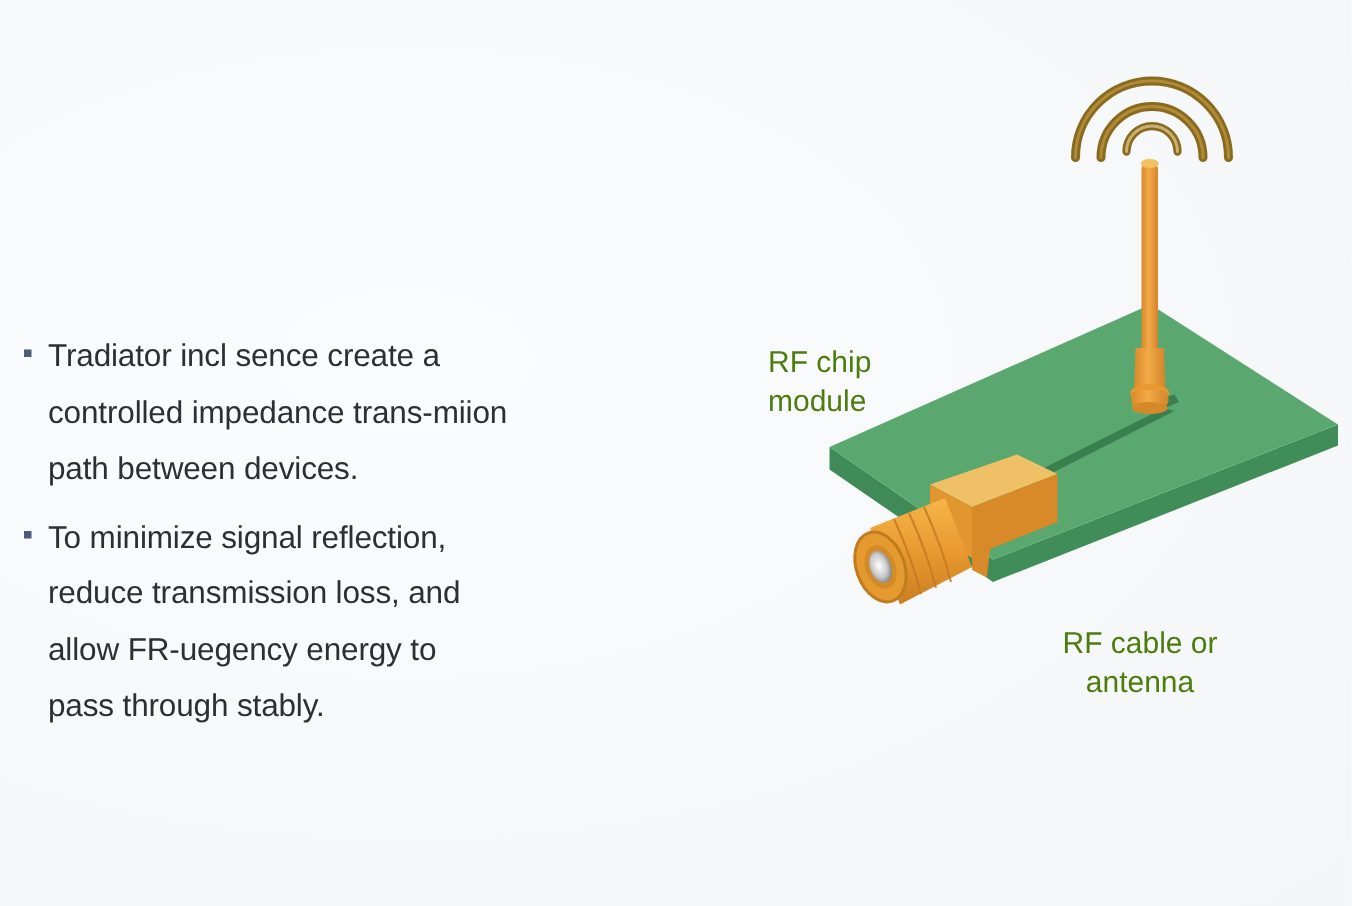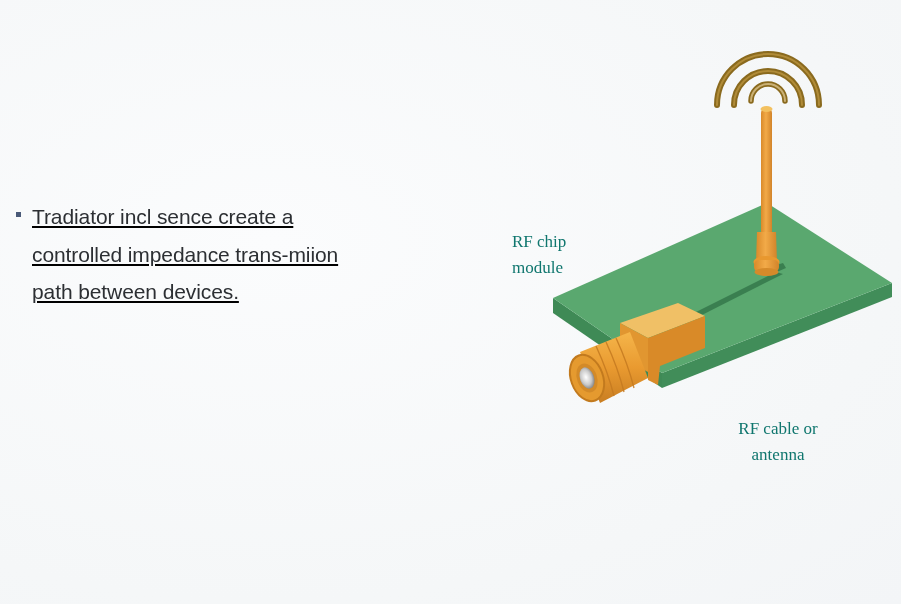--- a/index.html
+++ b/index.html
@@ -7,54 +7,60 @@
     width: 901px; height: 604px; overflow: hidden;
     background: #f7f9fa;
     font-family: "Liberation Sans", "DejaVu Sans", sans-serif;
     position: relative;
   }
   .bg-glow {
     position: absolute; inset: 0;
     background: radial-gradient(ellipse at 30% 40%, #fbfcfd 0%, #f5f7f8 70%, #f3f5f7 100%);
   }
   .bullets {
-    position: absolute; left: 14px; top: 198px; width: 400px;
-    margin: 0; padding: 0; list-style: none; text-decoration: underline;
+    position: absolute; left: 14px; top: 219px; width: 400px;
+    margin: 0; padding: 0; list-style: none;
   }
   .bullet {
     position: relative; padding-left: 18px; margin-bottom: 8px;
     color: #2c2f33; font-size: 21px; line-height: 37.5px;
     letter-spacing: -0.1px;
   }
   .bullet-marker {
     position: absolute; left: 2px; top: 14px;
     width: 5px; height: 5px; background: #4a5a78;
   }
   .bullet-text { white-space: pre-line; display: block; }
   .bullet.faded-last .bullet-text { }
   .label {
-    position: absolute; color: #0f766e; font-size: 17px; line-height: 26px;
+    position: absolute; color: #4d7c0f; font-size: 20px; line-height: 26px;
     white-space: pre-line;
-    font-family: Liberation Serif, serif;
   }
   .label-chip { left: 512px; top: 229px; text-align: left; }
-  .label-cable { left: 708px; top: 416px; text-align: center; width: 140px; }
+  .label-cable { left: 690px; top: 416px; text-align: center; width: 140px; }
   svg.illustration { position: absolute; left: 0; top: 0; }
 </style>
 </head>
 <body>
 
 <div class="bg-glow"></div>
 
 <ul class="bullets">
   <li class="bullet">
     <span class="bullet-marker"></span>
     <span class="bullet-text">Tradiator incl sence create a
 controlled impedance trans-miion
 path between devices.</span>
+  </li>
+  <li class="bullet faded-last">
+    <span class="bullet-marker"></span>
+    <span class="bullet-text">To minimize signal reflection,
+reduce transmission loss, and
+allow FR-uegency energy to
+pass through stably.</span>
   </li>
 </ul>
 
 <svg class="illustration" width="901" height="604" viewBox="0 0 901 604">
   <defs>
     <linearGradient id="rodGrad" x1="0" x2="1" y1="0" y2="0">
       <stop offset="0" stop-color="#d98a2a"></stop>
       <stop offset="0.45" stop-color="#f2aa48"></stop>
       <stop offset="1" stop-color="#d2842a"></stop>
     </linearGradient>

